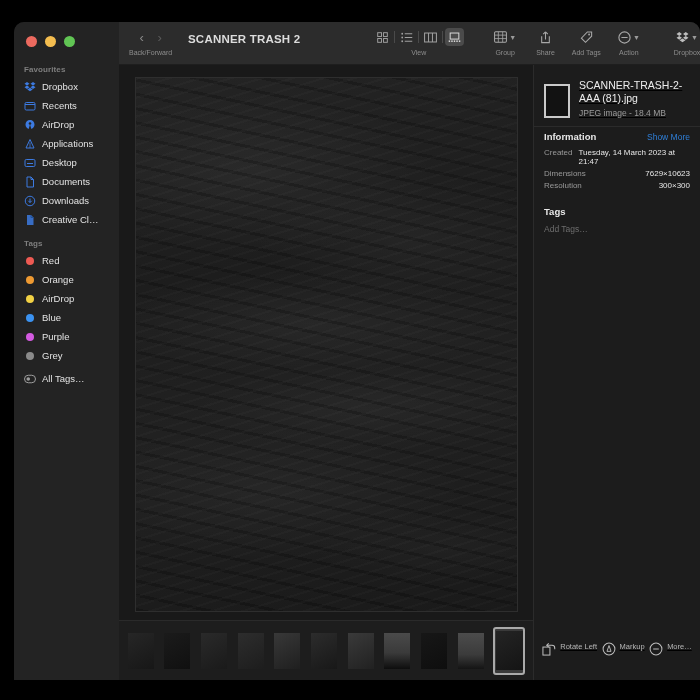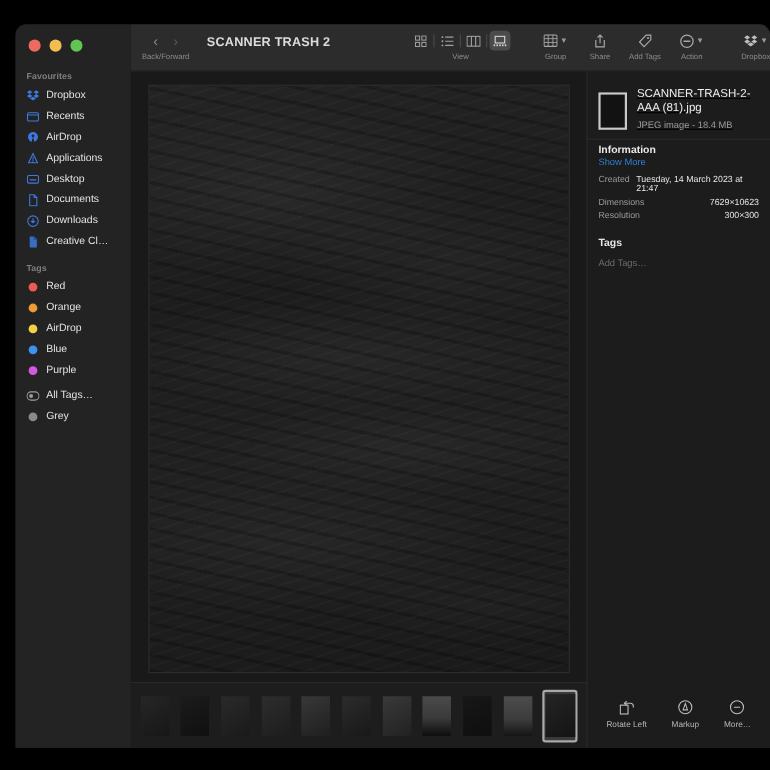--- a/index.html
+++ b/index.html
@@ -252,21 +252,20 @@
     color: #9b9b9b;
     font-size: 8.5px;
     margin-top: 3px;
   }
   .sec-head {
     display: flex;
     justify-content: space-between;
     align-items: baseline;
     padding: 4px 10px 4px 10px;
     border-top: 1px solid #2b2b2b;
-    flex-direction: column;
   }
   .sec-title { color: #e8e8e8; font-size: 9.5px; font-weight: 700; }
   .sec-link { color: #2f7fd8; font-size: 8.5px; }
   .row {
     display: flex;
     justify-content: space-between;
     gap: 6px;
     padding: 1.5px 10px;
     font-size: 8px;
   }
@@ -280,21 +279,21 @@
   }
   .info-spacer { flex: 1; }
   .info-actions {
     height: 56px;
     display: flex;
     align-items: center;
     justify-content: space-around;
     padding: 0 6px 6px 6px;
   }
   .act {
-    display: flex; flex-direction: column; align-items: center; gap: 4px;
+    display: flex; flex-direction: row; align-items: flex-start; gap: 4px; text-decoration: underline;
   }
   .act-label { color: #b6b6b6; font-size: 7.5px; white-space: nowrap; }
 </style>
 </head>
 <body>
 
 <div class="desktop">
  <div class="window">
 
   <div class="sidebar">
@@ -410,34 +409,34 @@
             <span class="dot" style="background:#3b92f0"></span>
           </span>
       <span>Blue</span>
     </div>
     <div class="side-item">
       <span class="tag-ico">
             <span class="dot" style="background:#d35ae0"></span>
           </span>
       <span>Purple</span>
     </div>
+    <div class="side-item">
+      <span class="tag-ico">
+            <span class="dot" style="background:#8a8a8a"></span>
+          </span>
+      <span>Grey</span>
+    </div>
     <div class="side-item" style="margin-top:4px">
       <span class="tag-ico">
         <svg width="12" height="10" viewBox="0 0 24 18">
               <rect x="1" y="1.5" width="22" height="15" rx="7.5" fill="none" stroke="#9d9d9d" stroke-width="2"></rect>
               <circle cx="8.5" cy="9" r="3.6" fill="#9d9d9d"></circle>
             </svg>
       </span>
       <span>All Tags…</span>
-    </div>
-    <div class="side-item">
-      <span class="tag-ico">
-            <span class="dot" style="background:#8a8a8a"></span>
-          </span>
-      <span>Grey</span>
     </div>
   </div>
 
   <div class="main">
 
     <div class="toolbar">
 
       <div class="tb-group" style="margin-left:10px;">
         <div class="navbtns">
           <span class="chev">‹</span>

